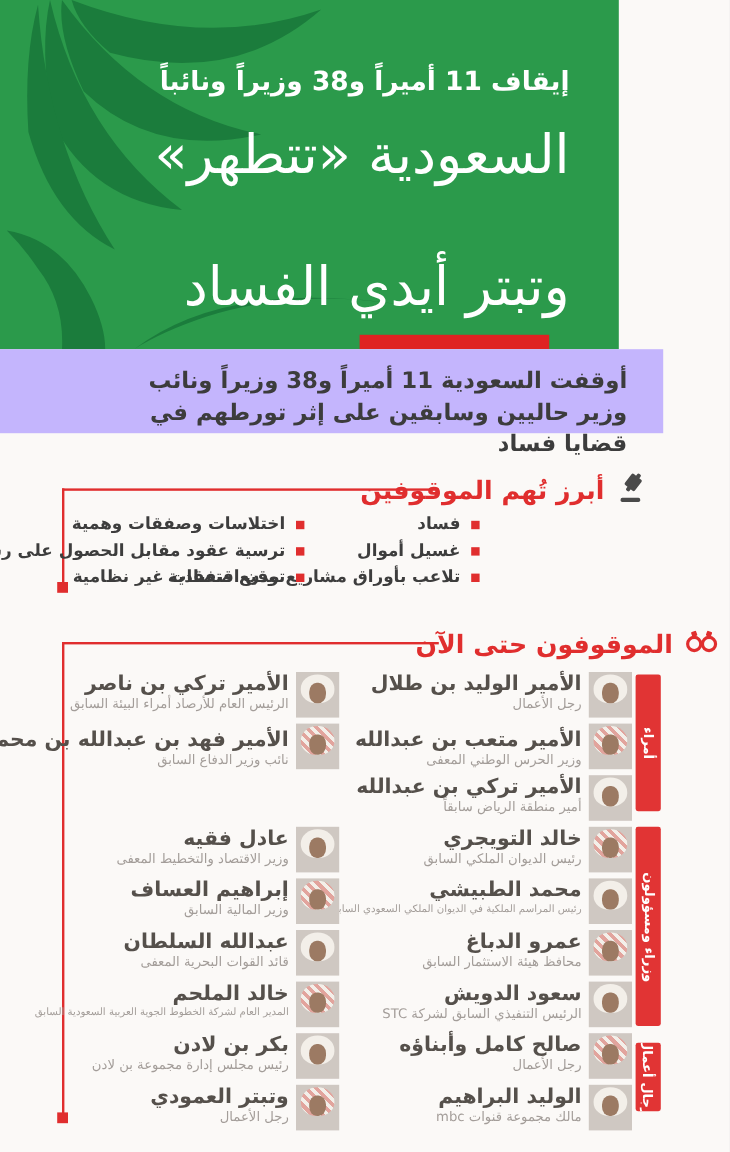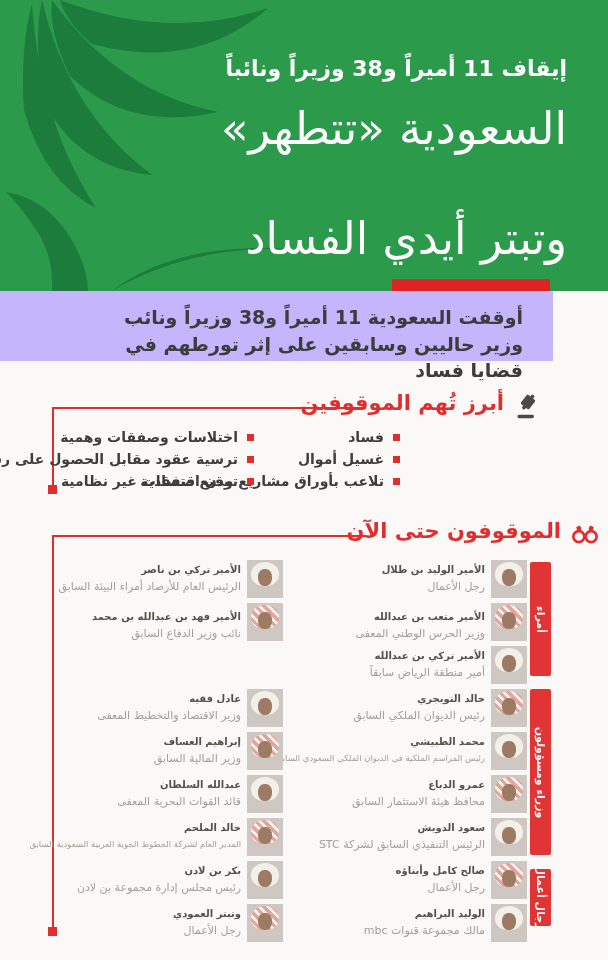--- a/index.html
+++ b/index.html
@@ -1,33 +1,33 @@
 <!DOCTYPE html>
 <html lang="ar" dir="rtl"><head>
 <meta charset="utf-8">
 <style>
   html,body{margin:0;padding:0;}
   body{font-family:"DejaVu Sans", sans-serif; background:#e9e9e9;}
   .page{position:relative;width:608px;height:960px;margin:0 auto;background:#fbf9f7;overflow:hidden;direction:rtl;}
 
   
-  .header{position:absolute;top:0;left:0;width:608px;height:291px;background:#2b9a4b;overflow:hidden;}
+  .header{position:absolute;top:0;left:0;width:516px;height:291px;background:#2b9a4b;overflow:hidden;}
   .palm{position:absolute;top:0;left:0;}
   .header-redbar{position:absolute;bottom:0;right:58px;width:158px;height:12px;background:#df2222;}
   .kicker{position:absolute;top:56px;right:41px;color:#ffffff;font-size:22px;font-weight:bold;white-space:nowrap;}
   .big-title{position:absolute;right:41px;color:#ffffff;font-size:45px;font-weight:normal;white-space:nowrap;line-height:1;}
   .t1{top:106px;} .t2{top:184px;margin-top:32px;}
 
   
   .intro{position:absolute;top:291px;right:55px;width:553px;height:70px;background:#c4b5fd;box-sizing:border-box;
          padding:13px 30px 0 95px;}
   .intro p{margin:0;font-size:19px;font-weight:bold;color:#3c3c3c;line-height:1.4;text-align:right;}
 
   
-  .section-title{position:absolute;display:flex;align-items:flex-start;gap:9px;direction:rtl;}
+  .section-title{position:absolute;display:flex;align-items:flex-end;gap:9px;direction:rtl;}
   .section-title .label{color:#e02e2e;font-size:21px;font-weight:bold;white-space:nowrap;}
   .charges-title{top:391px;right:65px;}
   .detainees-title{top:519px;right:8px;}
   .icon-box{width:30px;height:30px;display:flex;align-items:center;justify-content:center;flex:none;}
 
   
   .hline{position:absolute;height:2px;background:#e02e2e;}
   .vline{position:absolute;width:2px;background:#e02e2e;}
   .endsquare{position:absolute;width:9px;height:9px;background:#e02e2e;}
   .h1{top:407px;left:52px;width:314px;}
@@ -50,21 +50,21 @@
   .dcol-right{right:81px;width:420px;}
   .dcol-left{right:325px;width:283px;}
   .drow{position:absolute;right:0;display:flex;direction:rtl;gap:6px;align-items:flex-start;}
   .slot-0{top:0;} .slot-1{top:43px;align-items:flex-end;} .slot-2{top:86px;} .slot-3{top:129px;} .slot-4{top:172px;}
   .slot-5{top:215px;} .slot-6{top:258px;} .slot-7{top:301px;} .slot-8{top:344px;}
   .photo{width:36px;height:38px;background:#cfc8c2;position:relative;overflow:hidden;flex:none;}
   .photo::before{content:"";position:absolute;top:2px;left:4px;right:4px;height:24px;border-radius:50% 50% 46% 46%;background:#f3efe9;}
   .photo::after{content:"";position:absolute;top:9px;left:50%;transform:translateX(-50%);width:14px;height:17px;border-radius:45%;background:#9c7a63;}
   .drow:nth-child(even) .photo::before{background:repeating-linear-gradient(45deg,#e2a49d 0 3px,#f3efe9 3px 6px);}
   .dtext{text-align:right;padding-top:1px;}
-  .dname{font-size:10px;font-weight:bold;color:#55504b;line-height:18px;white-space:nowrap;}
+  .dname{font-size:17px;font-weight:bold;color:#55504b;line-height:18px;white-space:nowrap;}
   .drole{font-size:11px;color:#a39d99;line-height:15px;white-space:nowrap;}
   .drole.tiny{font-size:8.5px;}
 
   
   .gtab{position:absolute;right:57px;width:21px;background:#e13434;border-radius:2px;
         display:flex;align-items:center;justify-content:center;overflow:hidden;}
   .gtab span{transform:rotate(90deg);white-space:nowrap;color:#ffffff;font-size:11px;font-weight:bold;}
   .g0{top:562px;height:114px;}
   .g1{top:689px;height:166px;}
   .g2{top:869px;height:57px;}

